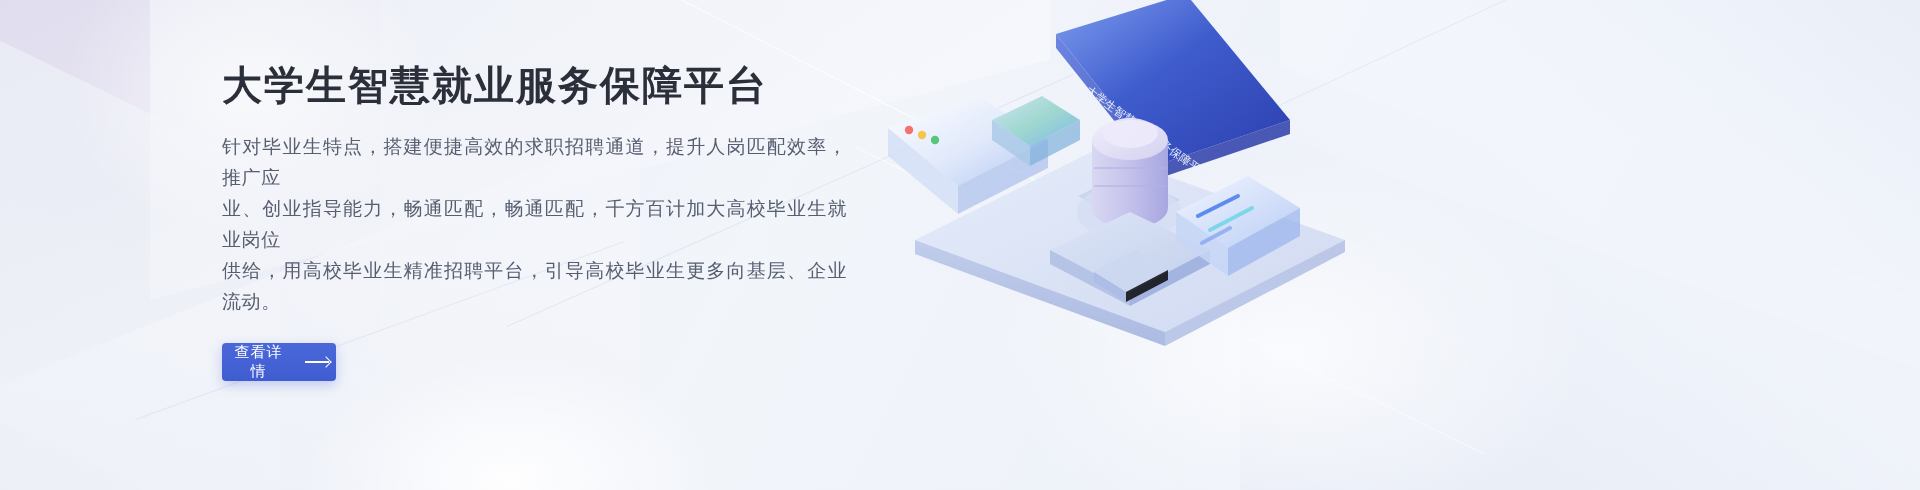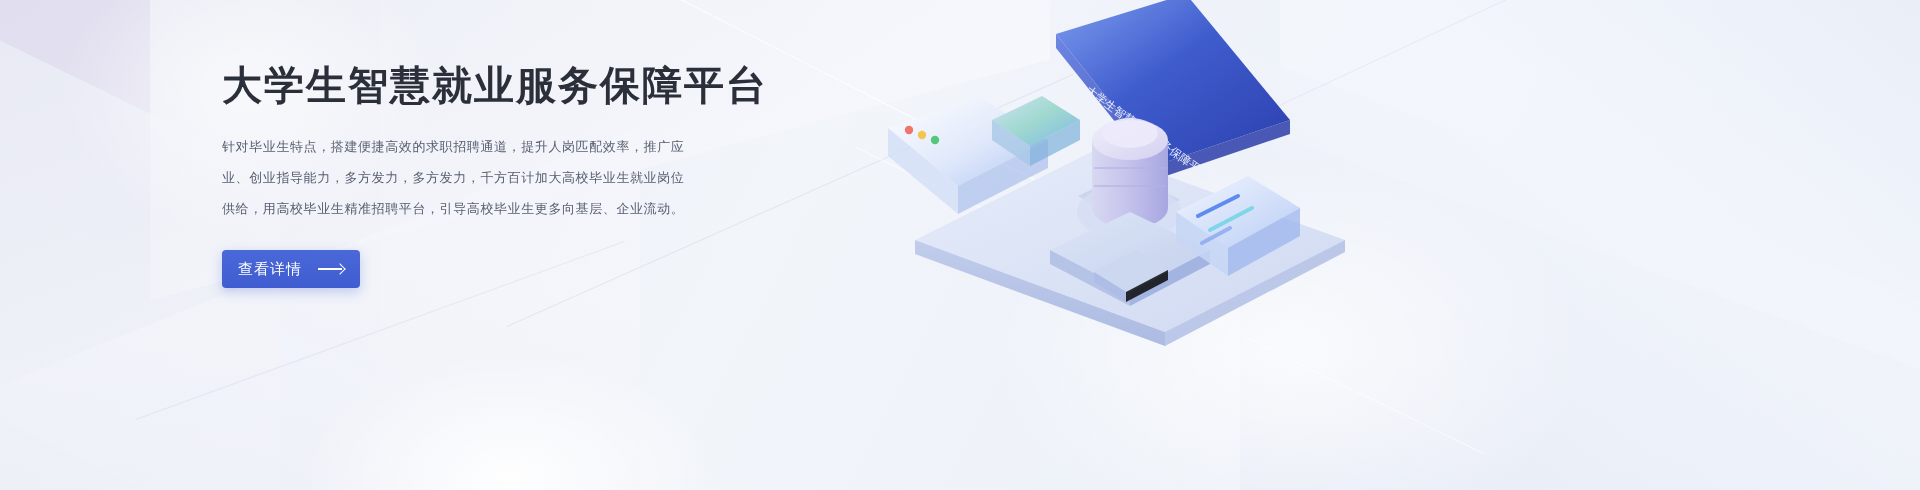--- a/index.html
+++ b/index.html
@@ -51,27 +51,27 @@
   .ln5{left:1180px;top:30px;width:520px;transform:rotate(-25deg);opacity:.55;
        background:rgba(196,202,228,.5);}
 
   
   .content{position:absolute;left:222px;top:62px;width:640px;z-index:6;}
   .title{
     font-size:40px;font-weight:700;color:#2b2f3a;letter-spacing:2px;
     line-height:1.18;margin:0 0 22px 0;white-space:nowrap;
   }
   .desc{
-    font-size:13px;color:#565e70;line-height:31px;letter-spacing:.6px;
+    font-size:19px;color:#565e70;line-height:31px;letter-spacing:.6px;
     margin:0;text-align:justify;width:625px;
   }
   .desc p{margin:0;}
   .btn{
     margin-top:26px;display:inline-flex;align-items:center;justify-content:center;
-    gap:16px;width:138px;height:38px;border:0;border-radius:4px;
+    gap:16px;width:114px;height:38px;border:0;border-radius:4px;
     background:linear-gradient(180deg,#4a68d8 0%,#3f5dd0 100%);
     color:#fff;font-size:15px;letter-spacing:1px;cursor:pointer;
     font-family:"Liberation Sans","DejaVu Sans",sans-serif;
     box-shadow:0 4px 12px rgba(63,93,208,.28);
   }
   .btn .arw{display:inline-block;width:26px;height:10px;position:relative;}
   .btn .arw::before{content:"";position:absolute;left:0;top:4px;width:24px;height:1.5px;background:#fff;}
   .btn .arw::after{content:"";position:absolute;right:0;top:1px;width:7px;height:7px;
     border-top:1.5px solid #fff;border-right:1.5px solid #fff;transform:rotate(45deg);}
 
@@ -97,21 +97,21 @@
   <div class="line ln2"></div>
   <div class="line ln3"></div>
   <div class="line ln4"></div>
   <div class="line ln5"></div>
 
   <div class="content">
     <h1 class="title">大学生智慧就业服务保障平台</h1>
 
     <div class="desc">
       <p>针对毕业生特点，搭建便捷高效的求职招聘通道，提升人岗匹配效率，推广应</p>
-      <p>业、创业指导能力，多方发力，多方发力，千方百计加大高校毕业生就业岗位</p>
+      <p>业、创业指导能力，畅通匹配，畅通匹配，千方百计加大高校毕业生就业岗位</p>
       <p>供给，用高校毕业生精准招聘平台，引导高校毕业生更多向基层、企业流动。</p>
     </div>
 
     <button class="btn">
       <span>查看详情</span>
       <span class="arw"></span>
     </button>
   </div>
 
   <div class="illus">

